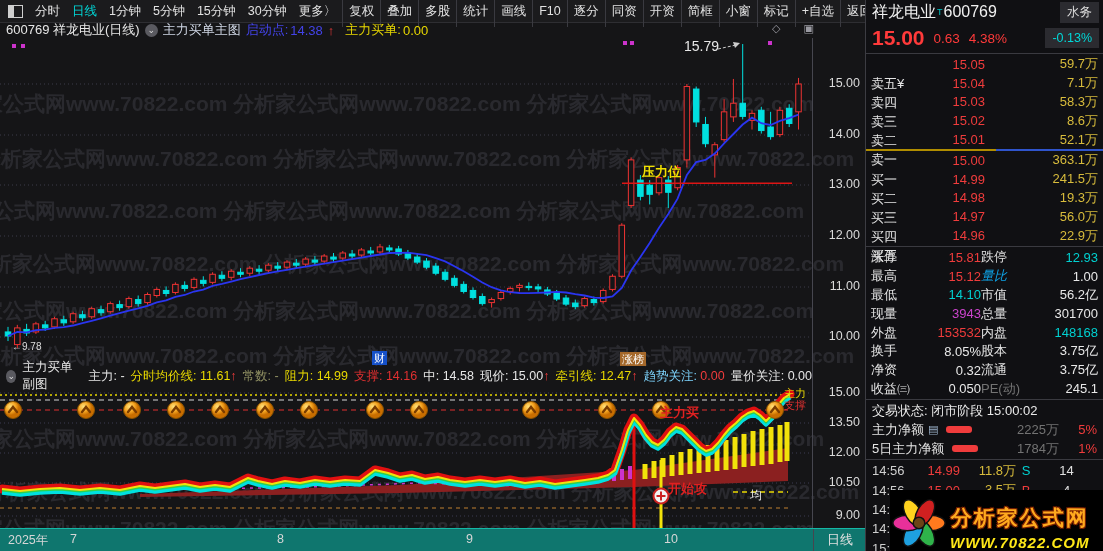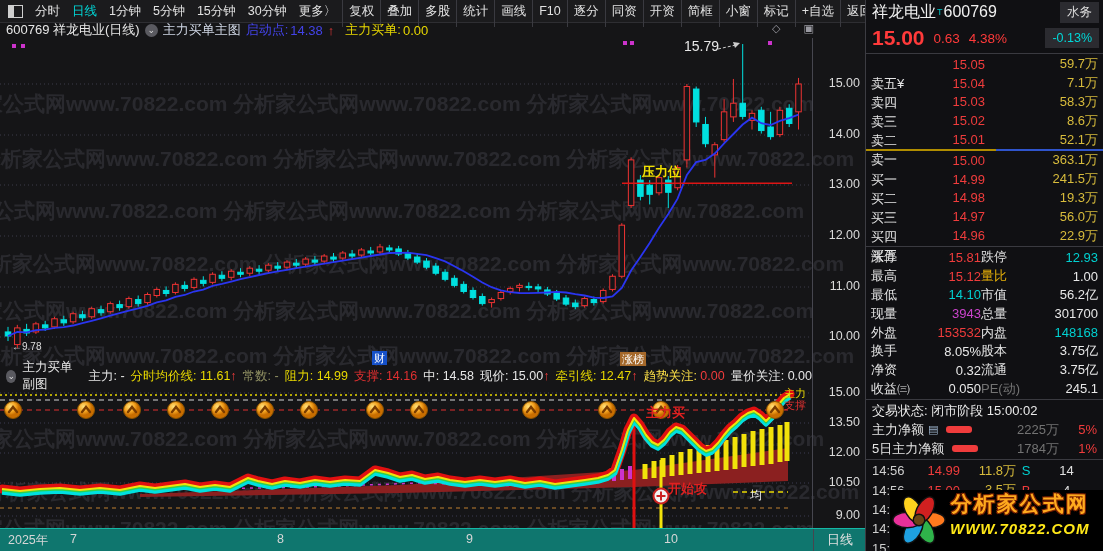--- a/index.html
+++ b/index.html
@@ -62,21 +62,21 @@
   .fpct{width:34px;text-align:right;color:#f03c3c;}
   .ficon{color:#9ab0c8;font-size:11px;}
   .trow{height:19.3px;display:grid;grid-template-columns:40px 48px 56px 20px 1fr;align-items:center;padding:0 6px;font-size:13px;}
   .trow .tt{color:#cfcfcf;}
   .trow .tp{text-align:right;color:#f03c3c;}
   .trow .tv{text-align:right;color:#d8bc3c;}
   .trow .ts{text-align:center;}
   .trow .tn{text-align:center;color:#e0e0e0;}
   .side-S{color:#00d0d0;} .side-B{color:#f03c3c;}
   
-  #logo{position:absolute;left:890px;top:490px;width:213px;height:61px;background:#000;z-index:6;display:flex;align-items:flex-start;}
+  #logo{position:absolute;left:890px;top:490px;width:213px;height:61px;background:#000;z-index:6;display:flex;align-items:flex-end;}
   #logo-text{display:flex;flex-direction:column;align-items:center;margin-left:2px;}
   #logo-name{font-size:21px;font-weight:bold;letter-spacing:2px;color:#ffaa1e;
              text-shadow:1px 1px 0 #7a2000,-1px -1px 0 #7a2000,1px -1px 0 #7a2000,-1px 1px 0 #7a2000;}
   #logo-url{font-size:15px;font-weight:bold;font-style:italic;color:#ffe818;margin-top:2px;letter-spacing:1px;}
   
   .news-marker{position:absolute;z-index:4;font-size:11px;color:#fff;padding:0px 2px;line-height:14px;}
 </style>
 </head>
 <body>
 
@@ -432,40 +432,40 @@
     <span class="circ-icon" style="margin-left:6px;">⌄</span>
     <span>主力买单副图</span>
   <span class="shi"><span style="color: rgb(230, 230, 230);">主力: </span><span style="color: rgb(230, 230, 230);">-</span></span>
       <span class="shi"><span style="color: rgb(232, 216, 0);">分时均价线: </span><span style="color: rgb(232, 216, 0);">11.61</span><span class="arrow-up">↑</span></span>
       <span class="shi"><span style="color: rgb(143, 143, 98);">常数: </span><span style="color: rgb(143, 143, 98);">-</span></span>
       <span class="shi"><span style="color: rgb(232, 216, 0);">阻力: </span><span style="color: rgb(232, 216, 0);">14.99</span></span>
       <span class="shi"><span style="color: rgb(224, 48, 48);">支撑: </span><span style="color: rgb(224, 48, 48);">14.16</span></span>
       <span class="shi"><span style="color: rgb(230, 230, 230);">中: </span><span style="color: rgb(230, 230, 230);">14.58</span></span>
       <span class="shi"><span style="color: rgb(230, 230, 230);">现价: </span><span style="color: rgb(230, 230, 230);">15.00</span><span class="arrow-up">↑</span></span>
       <span class="shi"><span style="color: rgb(232, 216, 0);">牵引线: </span><span style="color: rgb(232, 216, 0);">12.47</span><span class="arrow-up">↑</span></span>
-      <span class="shi"><span style="color: #fde047;">趋势关注: </span><span style="color: rgb(240, 60, 60);">0.00</span></span>
+      <span class="shi"><span style="color: #7dd3fc;">趋势关注: </span><span style="color: rgb(240, 60, 60);">0.00</span></span>
       <span class="shi"><span style="color: rgb(230, 230, 230);">量价关注: </span><span style="color: rgb(230, 230, 230);">0.00</span></span>
     </div>
 
   <div id="v-axis-border"></div>
   <div id="axis-row">
     <span class="xlab" style="left:8px;">2025年</span>
     <div id="period-box" style="border-left:1px solid #46464f;">日线</div>
   <span class="xlab" style="left: 70px;">7</span>
       <span class="xlab" style="left: 277px;">8</span>
       <span class="xlab" style="left: 466px;">9</span>
       <span class="xlab" style="left: 664px;">10</span>
     </div>
 
   <div class="ann" style="left:684px;top:38px;color:#e8e8e8;font-size:14px;">15.79</div>
   <div class="ann" style="left:12px;top:341px;color:#dcdcdc;font-size:10px;">←9.78</div>
   <div class="ann" style="left:642px;top:163px;color:#f0e000;font-weight:bold;font-size:13px;">压力位</div>
   <div class="news-marker" style="left:372px;top:351px;background:#1550c8;">财</div>
   <div class="news-marker" style="left:620px;top:352px;background:#a5682a;">涨榜</div>
-  <div class="ann" style="left:646px;top:404px;color:#e02020;font-weight:bold;font-size:13px;text-align:center;">主力买</div>
+  <div class="ann" style="left:660px;top:404px;color:#e02020;font-weight:bold;font-size:13px;text-align:center;">主力买</div>
   <div class="ann" style="left:668px;top:480px;color:#e02020;font-weight:bold;font-size:13px;">开始攻</div>
   <div class="ann" style="left:750px;top:487px;color:#e8e8e8;font-size:12px;">均</div>
   <div class="ann" style="left:784px;top:386px;color:#e8d800;font-size:11px;">主力</div>
   <div class="ann" style="left:784px;top:398px;color:#e03030;font-size:11px;">支撑</div>
 
   <div id="panel">
     <div id="p-title">
       <span id="p-name">祥龙电业</span>
       <span id="p-sup">T</span>
       <span id="p-code">600769</span>
@@ -537,21 +537,21 @@
     <div id="stat-rows">
         <div class="srow">
           <span class="sl" style="color: rgb(228, 228, 228);">涨停</span>
           <span class="sv" style="color: rgb(240, 60, 60);">15.81</span>
           <span class="sl" style="color: rgb(228, 228, 228);">跌停</span>
           <span class="sv" style="color: rgb(0, 208, 208);">12.93</span>
         </div>
         <div class="srow">
           <span class="sl" style="color: rgb(228, 228, 228);">最高</span>
           <span class="sv" style="color: rgb(240, 60, 60);">15.12</span>
-          <span class="sl" style="color: #eab308;">量比</span>
+          <span class="sl" style="color: #0ea5e9; font-style: italic;">量比</span>
           <span class="sv" style="color: rgb(232, 232, 232);">1.00</span>
         </div>
         <div class="srow">
           <span class="sl" style="color: rgb(228, 228, 228);">最低</span>
           <span class="sv" style="color: rgb(0, 208, 208);">14.10</span>
           <span class="sl" style="color: rgb(228, 228, 228);">市值</span>
           <span class="sv" style="color: rgb(232, 232, 232);">56.2亿</span>
         </div>
         <div class="srow">
           <span class="sl" style="color: rgb(228, 228, 228);">现量</span>

